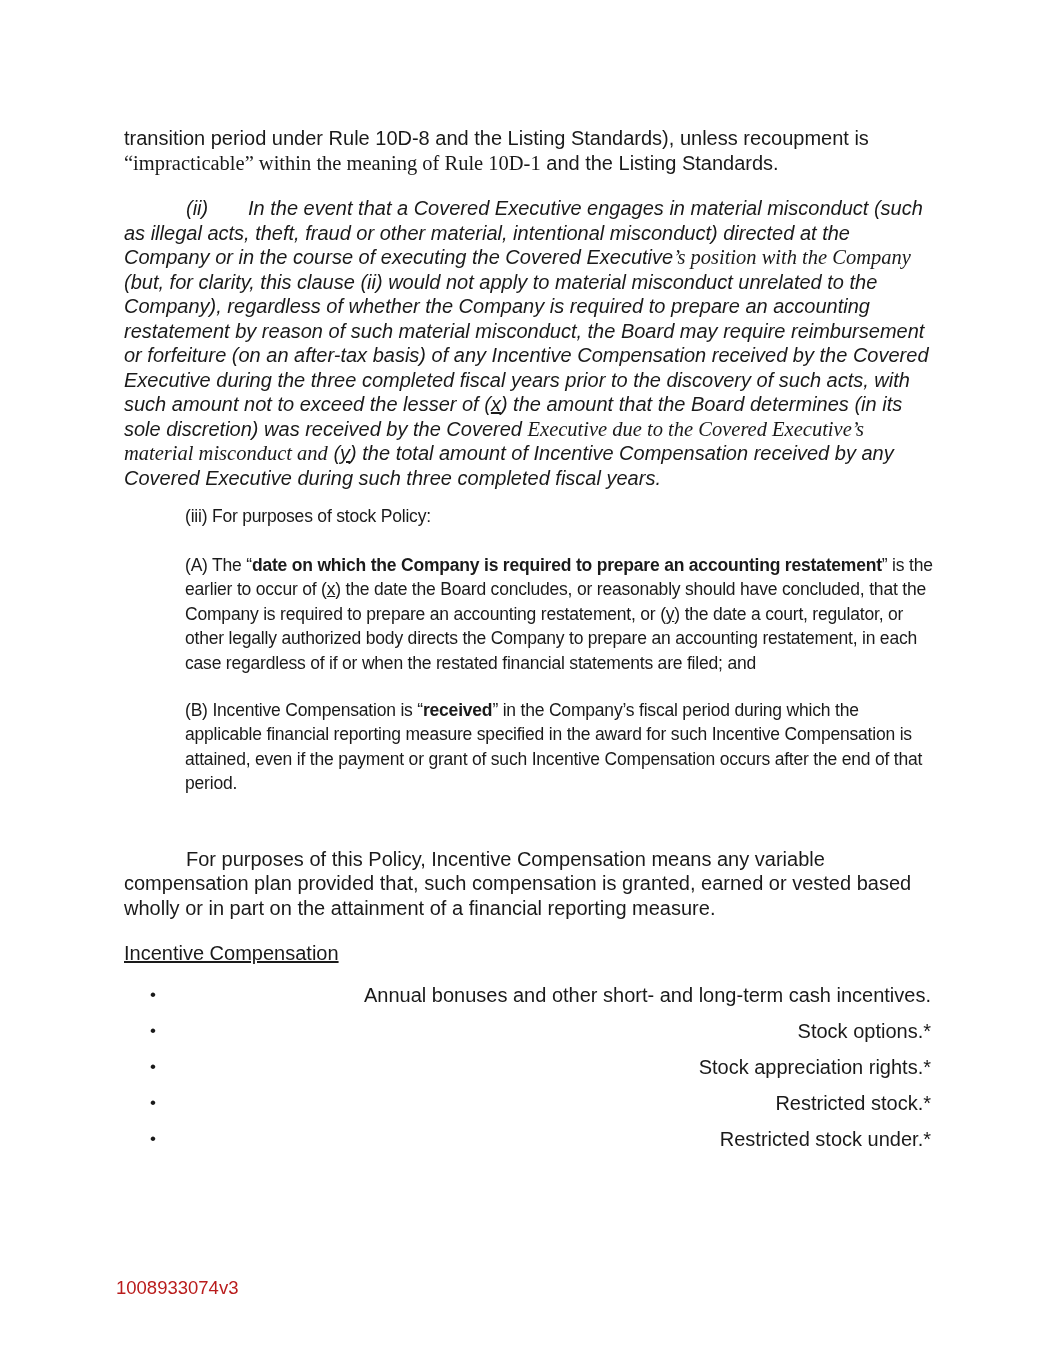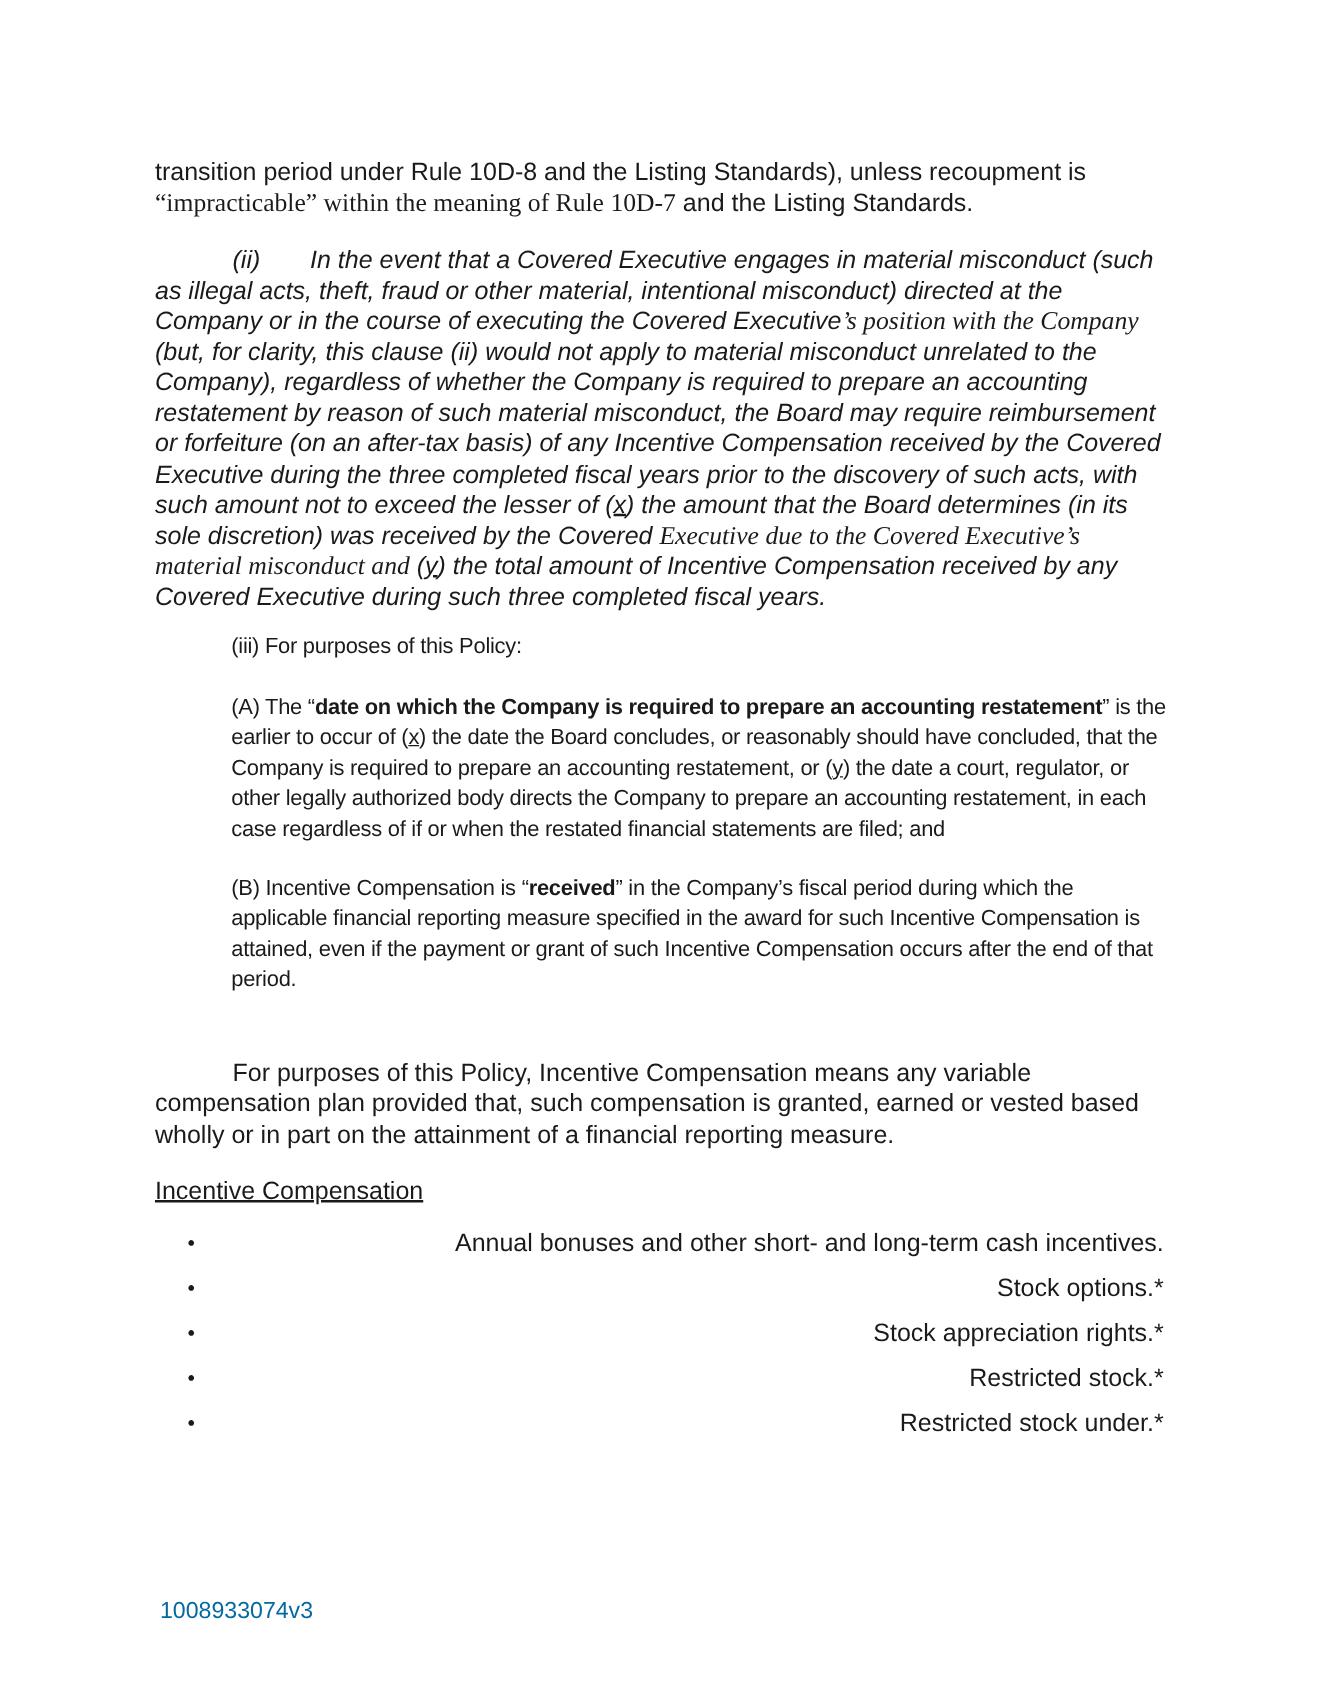--- a/index.html
+++ b/index.html
@@ -61,34 +61,34 @@
   [data-name="paragraph-ii"]              { margin-bottom: 14px; font-style: italic; }
   [data-name="paragraph-iii"]             { margin-bottom: 24px; }
   [data-name="paragraph-a"]               { margin-bottom: 22px; }
   [data-name="paragraph-b"]               { margin-bottom: 51px; }
   [data-name="heading-incentive-compensation"] { margin-bottom: 17px; }
   [data-name="paragraph-for-purposes"]    { margin-bottom: 21px; }
   [data-name="paragraph-examples"]        { margin-bottom: 20px; }
 
   .footer {
     position: absolute;
-    left: 128px;
+    left: 116px;
     top: 1277px;
     font: 18.5px/22px "Liberation Sans", sans-serif;
-    color: #0369a1;
+    color: #b91c1c;
   }
 </style>
 </head>
 <body>
 
 <div class="page" data-name="document-page">
   <div class="content" data-name="document-body">
-      <div class="block body" data-name="paragraph-transition"><span data-name="text-run">transition period under Rule 10D-8 and the Listing Standards), unless recoupment is </span><span data-name="text-run" class="serif">“impracticable” within the meaning of Rule 10D-7</span><span data-name="text-run"> and the Listing Standards.</span></div>
+      <div class="block body" data-name="paragraph-transition"><span data-name="text-run">transition period under Rule 10D-8 and the Listing Standards), unless recoupment is </span><span data-name="text-run" class="serif">“impracticable” within the meaning of Rule 10D-1</span><span data-name="text-run"> and the Listing Standards.</span></div>
       <div class="block body" data-name="paragraph-ii"><span data-name="text-run">	(ii)	In the event that a Covered Executive engages in material misconduct (such as illegal acts, theft, fraud or other material, intentional misconduct) directed at the Company or in the course of executing the Covered Executive</span><span data-name="text-run" class="serif">’s position with the Company</span><span data-name="text-run"> (but, for clarity, this clause (ii) would not apply to material misconduct unrelated to the Company), regardless of whether the Company is required to prepare an accounting restatement by reason of such material misconduct, the Board may require reimbursement or forfeiture (on an after-tax basis) of any Incentive Compensation received by the Covered Executive during the three completed fiscal years prior to the discovery of such acts, with such amount not to exceed the lesser of (</span><span data-name="text-run" class="ul">x</span><span data-name="text-run">) the amount that the Board determines (in its sole discretion) was received by the Covered </span><span data-name="text-run" class="serif">Executive due to the Covered Executive’s material misconduct and</span><span data-name="text-run"> (</span><span data-name="text-run" class="ul">y</span><span data-name="text-run">) the total amount of Incentive Compensation received by any Covered Executive during such three completed fiscal years.</span></div>
-      <div class="block sub" data-name="paragraph-iii"><span data-name="text-run">(iii) For purposes of this Policy:</span></div>
+      <div class="block sub" data-name="paragraph-iii"><span data-name="text-run">(iii) For purposes of stock Policy:</span></div>
       <div class="block sub" data-name="paragraph-a"><span data-name="text-run">(A) The “</span><span data-name="text-run" class="bold">date on which the Company is required to prepare an accounting restatement</span><span data-name="text-run">” is the earlier to occur of (</span><span data-name="text-run" class="ul">x</span><span data-name="text-run">) the date the Board concludes, or reasonably should have concluded, that the Company is required to prepare an accounting restatement, or (</span><span data-name="text-run" class="ul">y</span><span data-name="text-run">) the date a court, regulator, or other legally authorized body directs the Company to prepare an accounting restatement, in each case regardless of if or when the restated financial statements are filed; and</span></div>
       <div class="block sub" data-name="paragraph-b"><span data-name="text-run">(B) Incentive Compensation is “</span><span data-name="text-run" class="bold">received</span><span data-name="text-run">” in the Company’s fiscal period during which the applicable financial reporting measure specified in the award for such Incentive Compensation is attained, even if the payment or grant of such Incentive Compensation occurs after the end of that period.</span></div>
       <div class="block body" data-name="paragraph-for-purposes"><span data-name="text-run">	For purposes of this Policy, Incentive Compensation means any variable compensation plan provided that, such compensation is granted, earned or vested based wholly or in part on the attainment of a financial reporting measure.</span></div>
       <div class="block heading" data-name="heading-incentive-compensation"><span data-name="text-run" class="ul">Incentive Compensation</span></div>
       <div class="block bullet" data-name="bullet-annual-bonuses"><span class="marker" data-name="bullet-icon">•</span><span class="bullet-text" data-name="bullet-label"><span data-name="text-run">Annual bonuses and other short- and long-term cash incentives.</span></span></div>
       <div class="block bullet" data-name="bullet-stock-options"><span class="marker" data-name="bullet-icon">•</span><span class="bullet-text" data-name="bullet-label"><span data-name="text-run">Stock options.*</span></span></div>
       <div class="block bullet" data-name="bullet-stock-appreciation-rights"><span class="marker" data-name="bullet-icon">•</span><span class="bullet-text" data-name="bullet-label"><span data-name="text-run">Stock appreciation rights.*</span></span></div>
       <div class="block bullet" data-name="bullet-restricted-stock"><span class="marker" data-name="bullet-icon">•</span><span class="bullet-text" data-name="bullet-label"><span data-name="text-run">Restricted stock.*</span></span></div>
       <div class="block bullet" data-name="bullet-restricted-stock-units"><span class="marker" data-name="bullet-icon">•</span><span class="bullet-text" data-name="bullet-label"><span data-name="text-run">Restricted stock under.*</span></span></div>
     </div>

